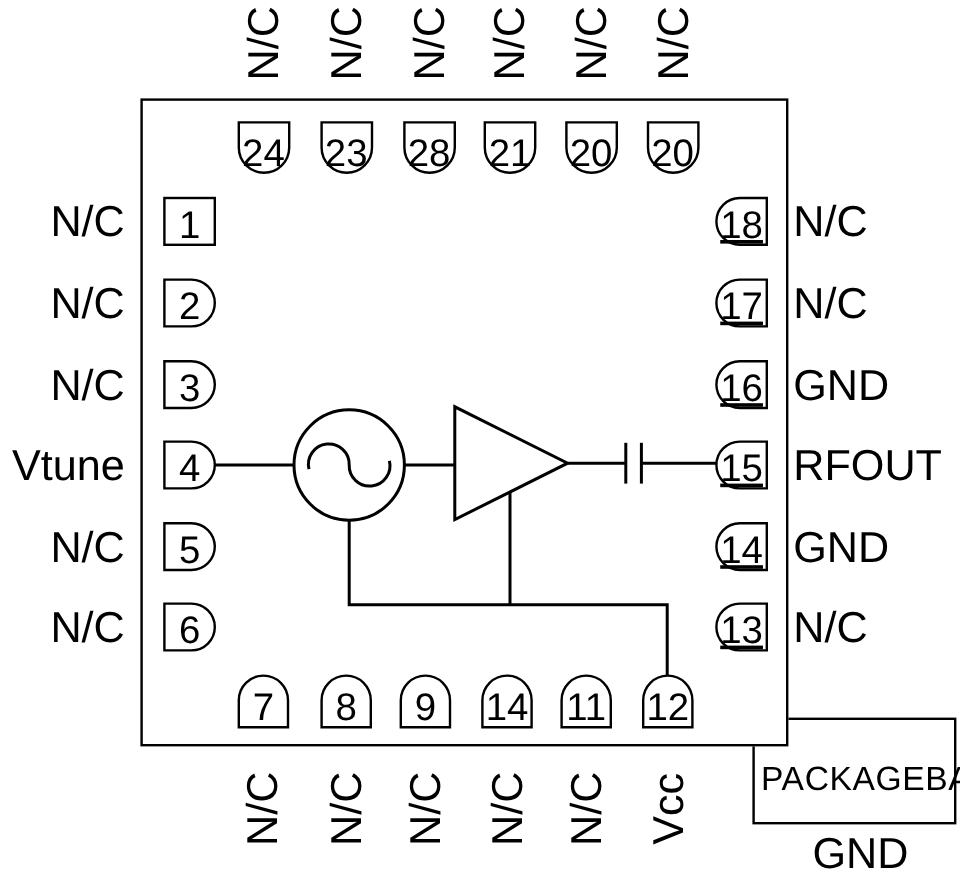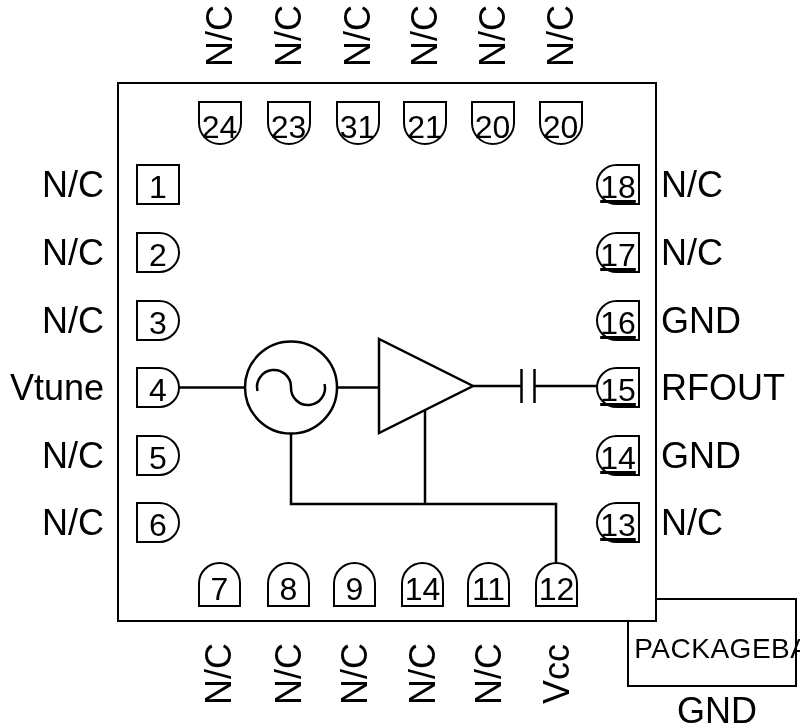--- a/index.html
+++ b/index.html
@@ -62,21 +62,21 @@
     <path d="M 291 433.5 L 291 504 L 556 504 L 556 566"></path>
   </svg>
 
   <div class="pin top" style="left:197.5px">
       <span>24</span>
     </div>
   <div class="pin top" style="left:266.5px">
       <span>23</span>
     </div>
   <div class="pin top" style="left:335.5px">
-      <span>31</span>
+      <span>28</span>
     </div>
   <div class="pin top" style="left:403px">
       <span>21</span>
     </div>
   <div class="pin top" style="left:470.5px">
       <span>20</span>
     </div>
   <div class="pin top" style="left:538.5px">
       <span>20</span>
     </div>

